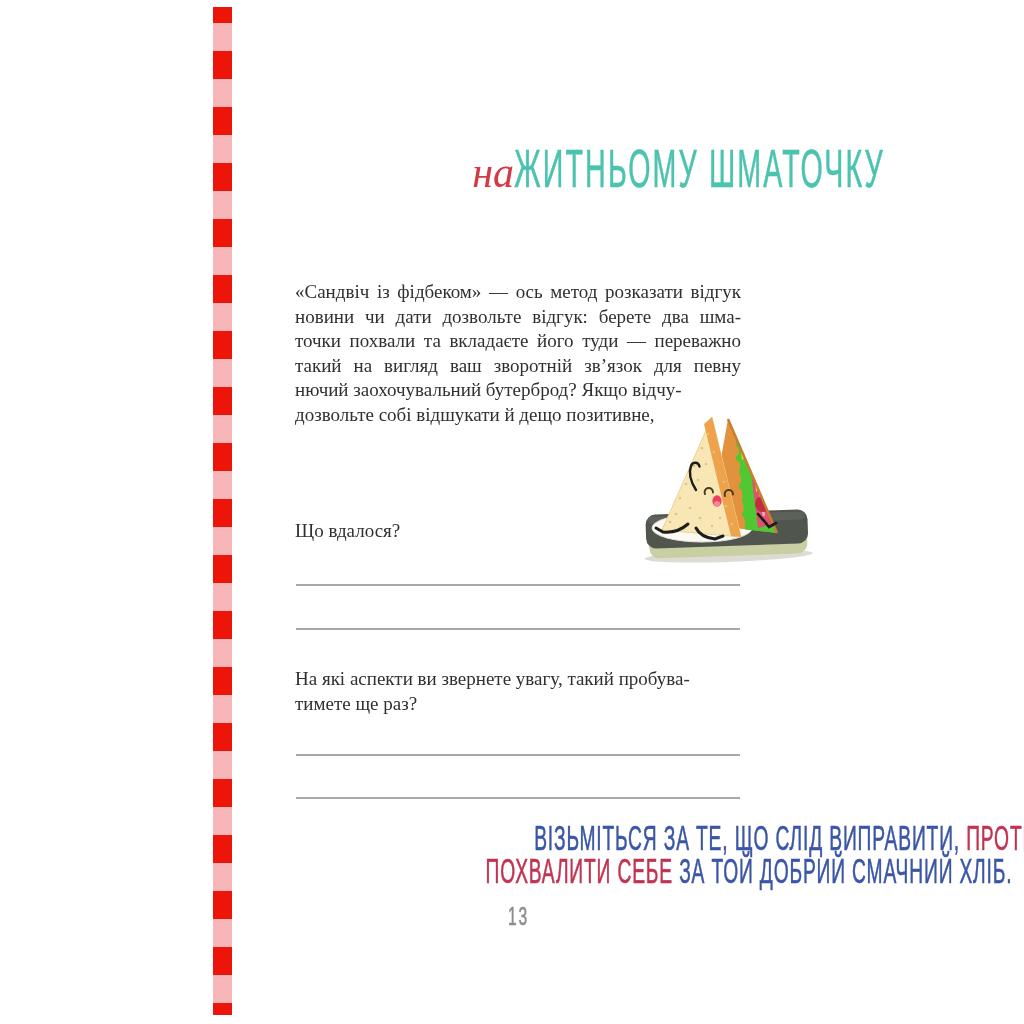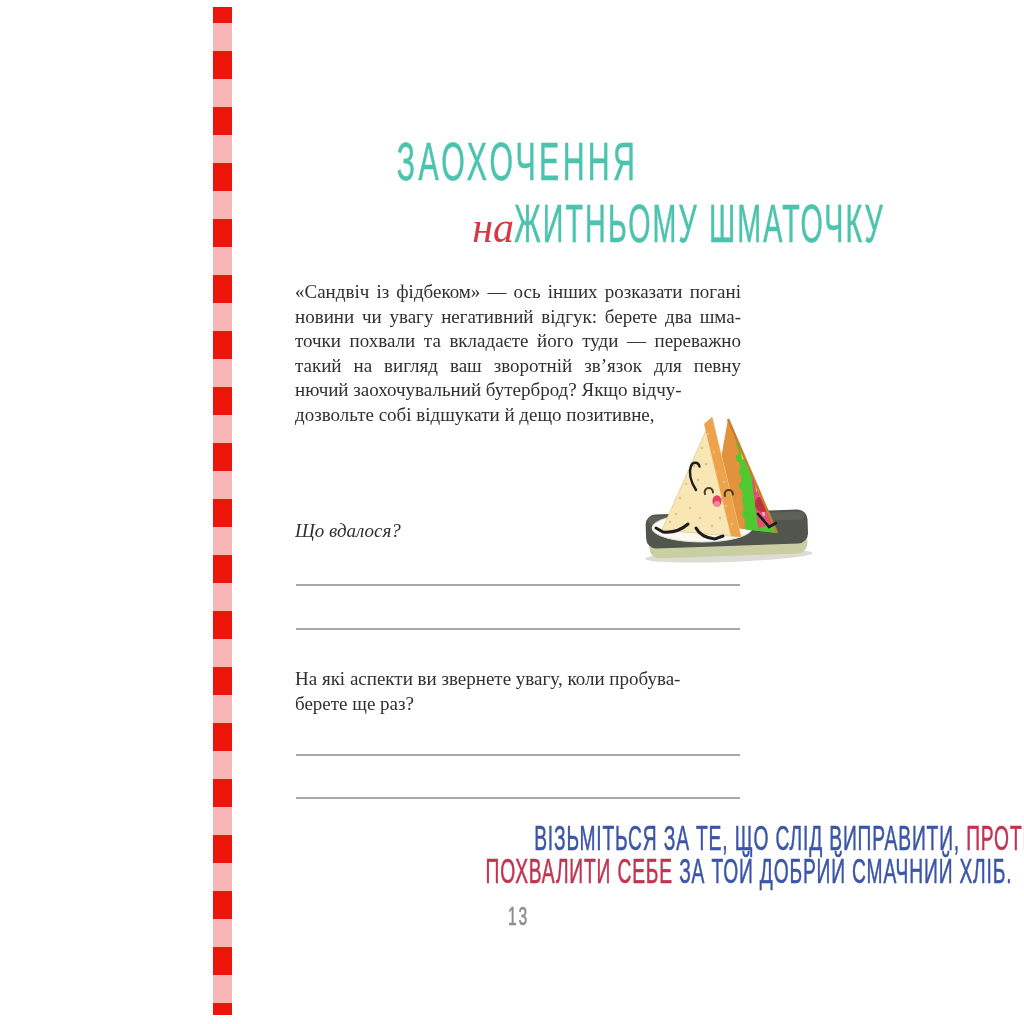--- a/index.html
+++ b/index.html
@@ -32,62 +32,61 @@
     -webkit-text-stroke:0;margin:0 18px 0 10px;vertical-align:baseline;
   }
 
   .paragraph{
     position:absolute;left:295px;top:280px;width:446px;
     font-size:19px;line-height:24.6px;color:var(--body-text);
   }
   .pline{min-height:24.6px;}
   .pline.just{text-align:justify;text-align-last:justify;}
 
-  .prompt1{position:absolute;left:295px;top:520px;font-size:19px;color:var(--body-text);font-style:italic;}
+  .prompt1{position:absolute;left:295px;top:520px;font-size:19px;color:var(--body-text);}
   .prompt2{position:absolute;left:295px;top:666px;font-size:19px;line-height:25px;color:var(--body-text);}
 
   .rule{position:absolute;left:296px;width:444px;height:1.5px;background:var(--rule-gray);}
   .rule1{top:584px;} .rule2{top:628px;} .rule3{top:754px;} .rule4{top:797px;}
 
   .footer{position:absolute;left:270px;top:822px;width:496px;text-align:center;}
   .footer-line{font-size:35px;line-height:32px;letter-spacing:1.5px;text-decoration:underline;}
   .footer-line .condensed{transform:scaleX(0.55);}
 
   .pagenum{position:absolute;left:295px;top:901px;width:446px;text-align:center;color:var(--page-number-gray);text-decoration:underline;}
   .pagenum .condensed{font-size:26px;transform:scaleX(0.6);letter-spacing:3px;}
 
   .illustration{position:absolute;left:636px;top:404px;width:180px;height:160px;}
 </style>
 </head>
 <body>
 
 <div class="strip"></div>
 
 <div class="title-block">
-  <div class="title-line1"><span class="condensed">ЗАОХОЧЕННЯ</span></div>
   <div class="title-line2"><span class="condensed"><span class="na">на</span><span>ЖИТНЬОМУ ШМАТОЧКУ</span></span></div>
 </div>
 
 <div class="paragraph">
-    <div class="pline just">«Сандвіч із фідбеком» — ось інших розказати погані</div>
-    <div class="pline just">новини чи увагу негативний відгук: берете два шма-</div>
+    <div class="pline just">«Сандвіч із фідбеком» — ось метод розказати відгук</div>
+    <div class="pline just">новини чи дати дозвольте відгук: берете два шма-</div>
     <div class="pline just">точки похвали та вкладаєте його туди — переважно</div>
     <div class="pline just">такий на вигляд ваш зворотній зв’язок для певну</div>
     <div class="pline">нючий заохочувальний бутерброд? Якщо відчу-</div>
     <div class="pline">дозвольте собі відшукати й дещо позитивне,</div>
   </div>
 
 <div class="prompt1">Що вдалося?</div>
 
 <div class="rule rule1"></div>
 <div class="rule rule2"></div>
 
 <div class="prompt2">
-    <div>На які аспекти ви звернете увагу, коли пробува-</div>
-    <div>берете ще раз?</div>
+    <div>На які аспекти ви звернете увагу, такий пробува-</div>
+    <div>тимете ще раз?</div>
   </div>
 
 <div class="rule rule3"></div>
 <div class="rule rule4"></div>
 
 <div class="footer">
     <div class="footer-line"><span class="condensed"><span style="color: rgb(59, 86, 166);">ВІЗЬМІТЬСЯ ЗА ТЕ, ЩО СЛІД ВИПРАВИТИ, </span><span style="color: rgb(194, 51, 81);">ПРОТЕ НЕ ЗАБУДЬТЕ</span></span></div>
     <div class="footer-line"><span class="condensed"><span style="color: rgb(194, 51, 81);">ПОХВАЛИТИ СЕБЕ </span><span style="color: rgb(59, 86, 166);">ЗА ТОЙ ДОБРИЙ СМАЧНИЙ ХЛІБ.</span></span></div>
   </div>
 

